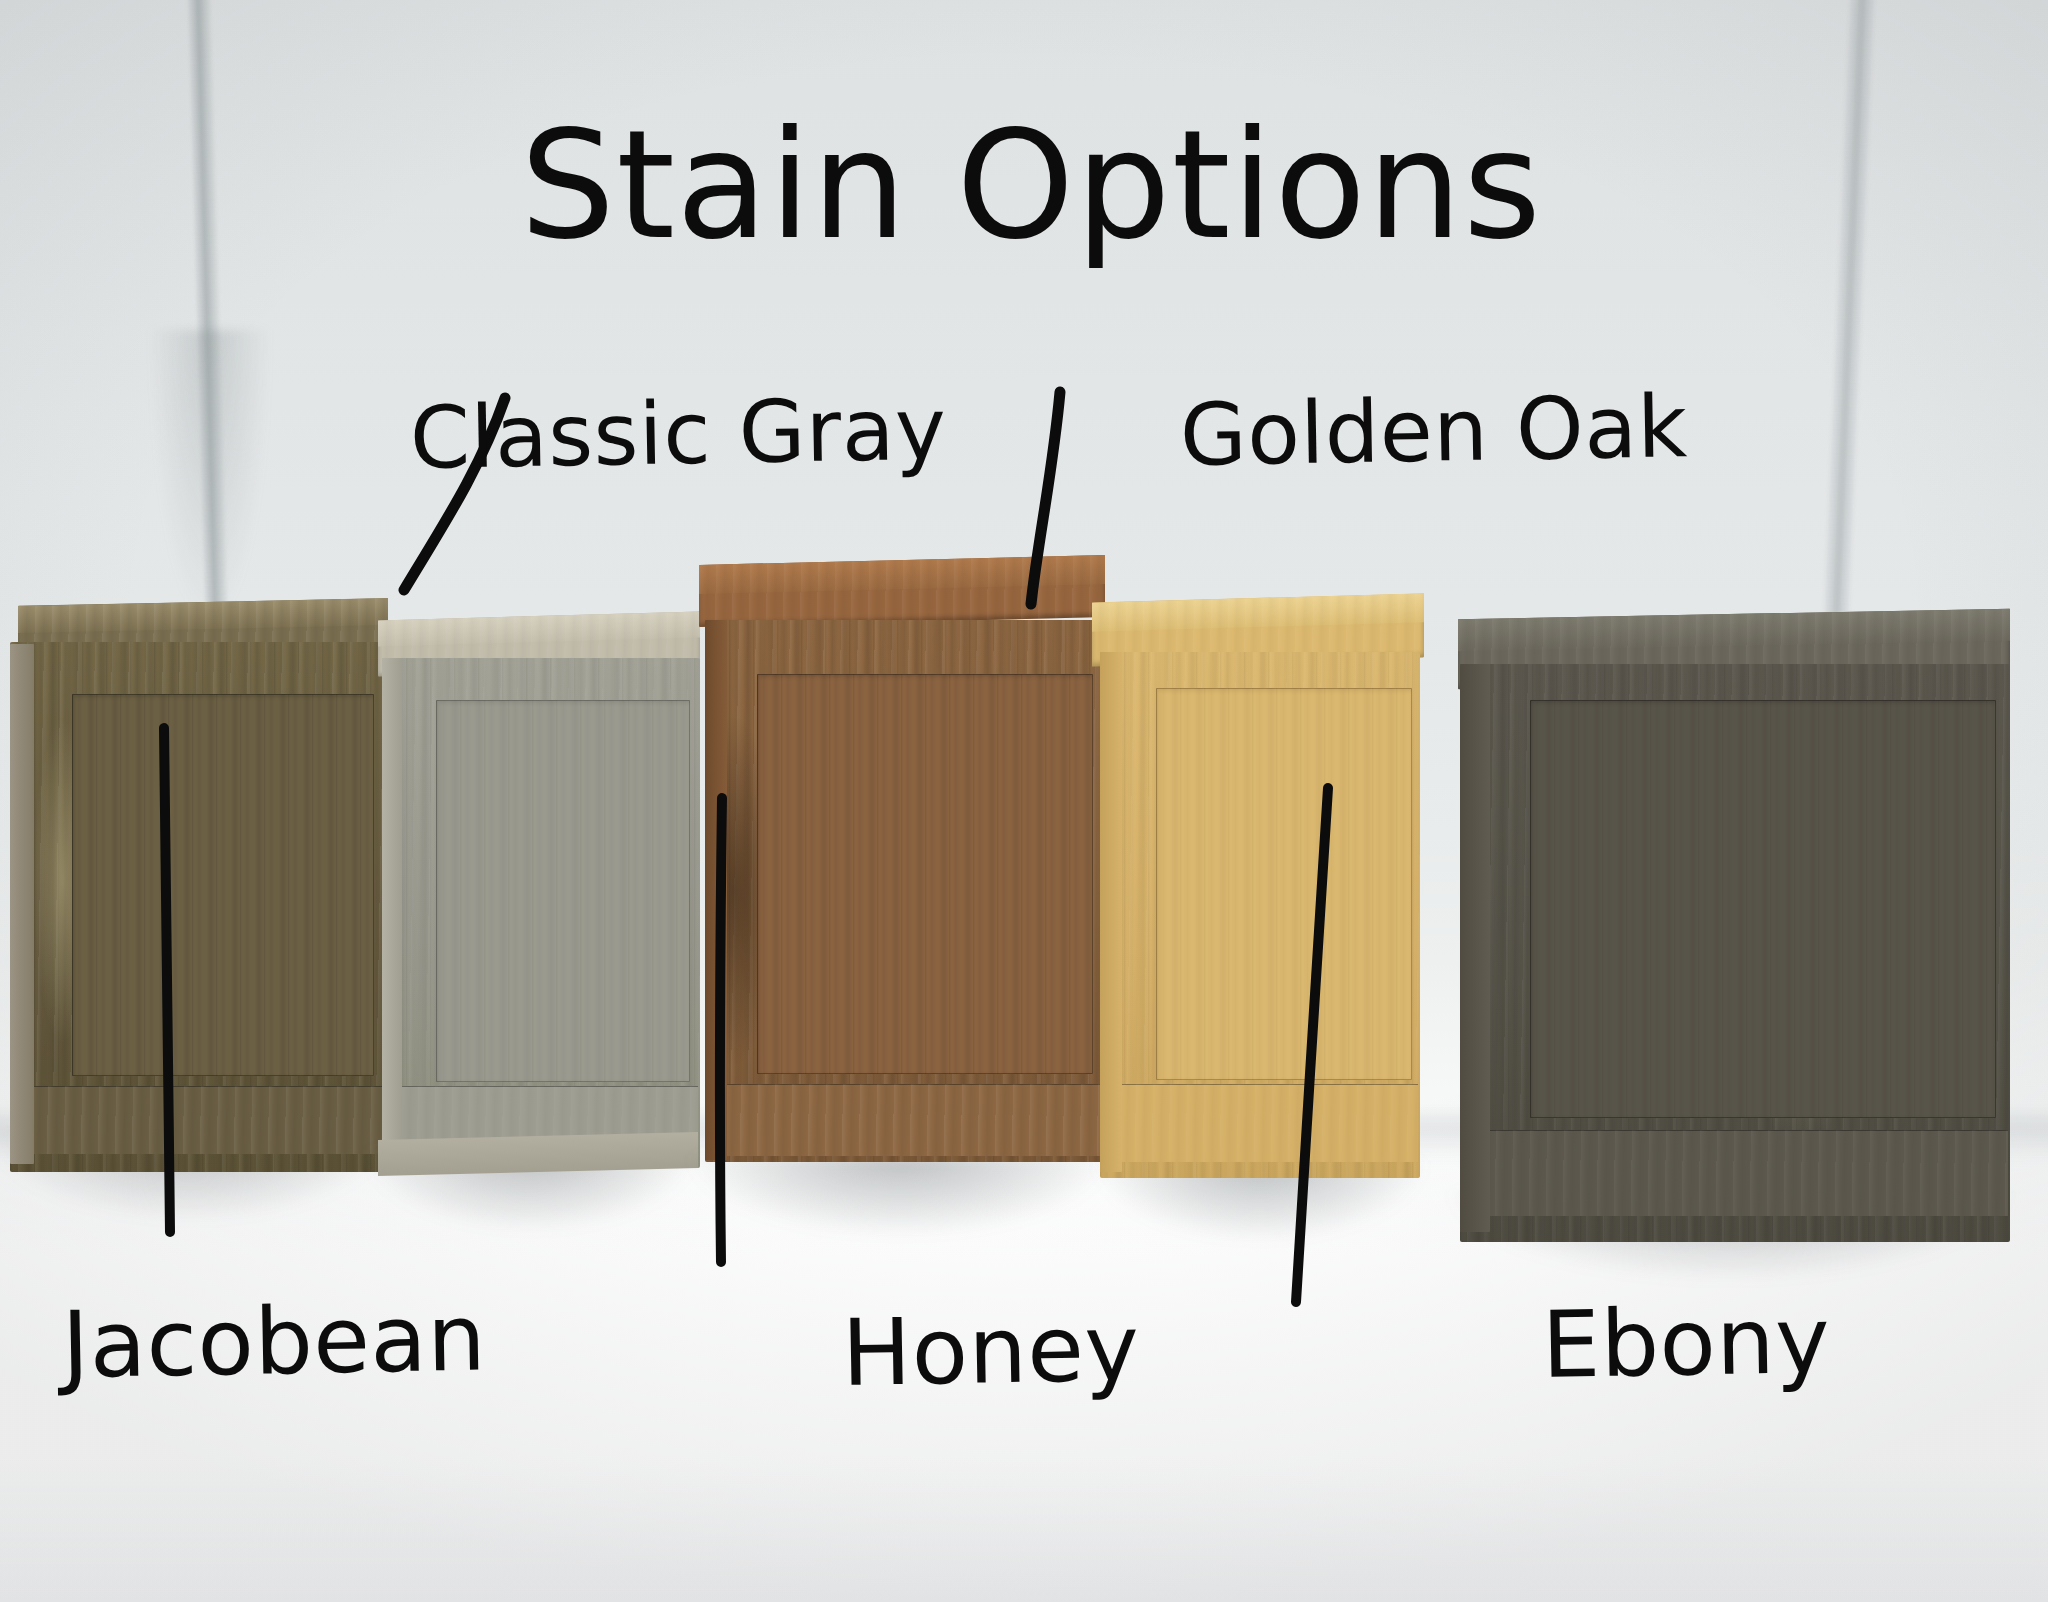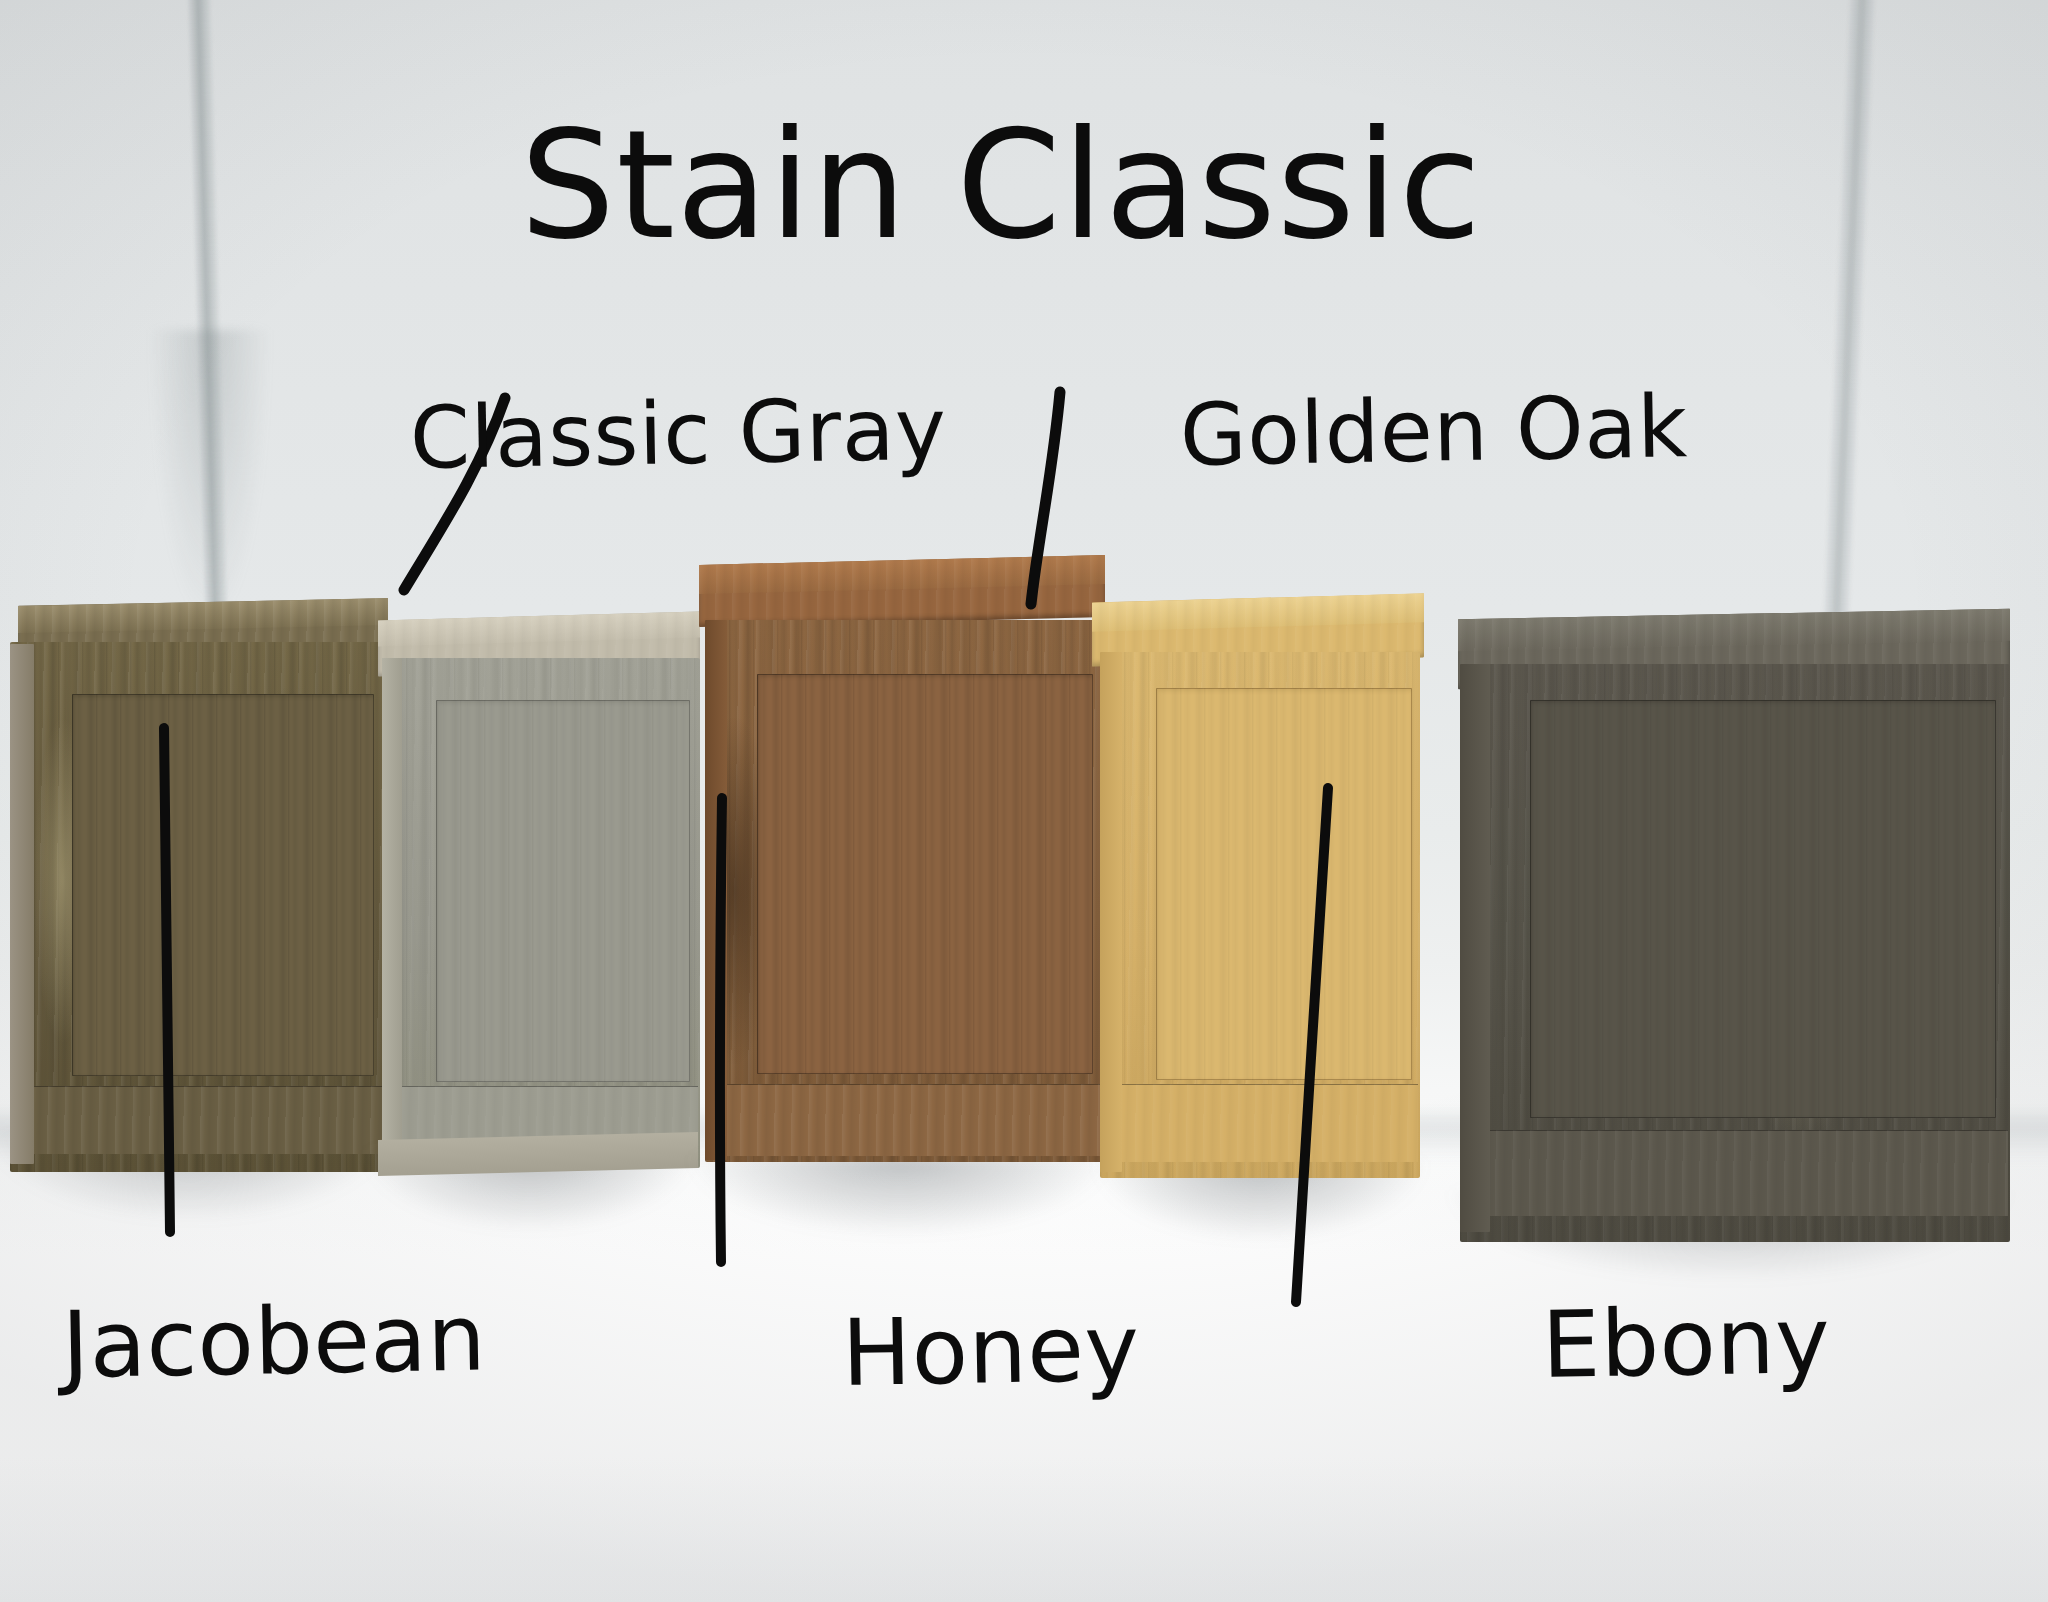--- a/index.html
+++ b/index.html
@@ -266,21 +266,21 @@
       <g fill="none" stroke="#0c0c0c" stroke-linecap="round" stroke-linejoin="round">
         <path d="M505,398 C480,470 440,530 404,590" stroke-width="11"></path>
         <path d="M1060,392 C1053,470 1038,540 1031,604" stroke-width="11"></path>
         <path d="M164,728 C166,880 168,1060 170,1232" stroke-width="10"></path>
         <path d="M722,798 C720,950 719,1110 721,1262" stroke-width="10"></path>
         <path d="M1328,788 C1318,940 1306,1140 1296,1302" stroke-width="10"></path>
       </g>
     </svg>
   </div>
 
-  <div class="label title" style="left:520px;top:110px;">Stain Classic</div>
+  <div class="label title" style="left:520px;top:110px;">Stain Options</div>
 
   <div class="label sublabel" style="left:410px;top:395px;transform:rotate(-1deg);">Classic Gray</div>
 
   <div class="label sublabel" style="left:1180px;top:392px;transform:rotate(-1deg);">Golden Oak</div>
 
   <div class="label bottomlabel" style="left:62px;top:1300px;transform:rotate(-1deg);">Jacobean</div>
 
   <div class="label bottomlabel" style="left:842px;top:1308px;transform:rotate(-1deg);">Honey</div>
 
   <div class="label bottomlabel" style="left:1542px;top:1300px;transform:rotate(-1deg);">Ebony</div>

